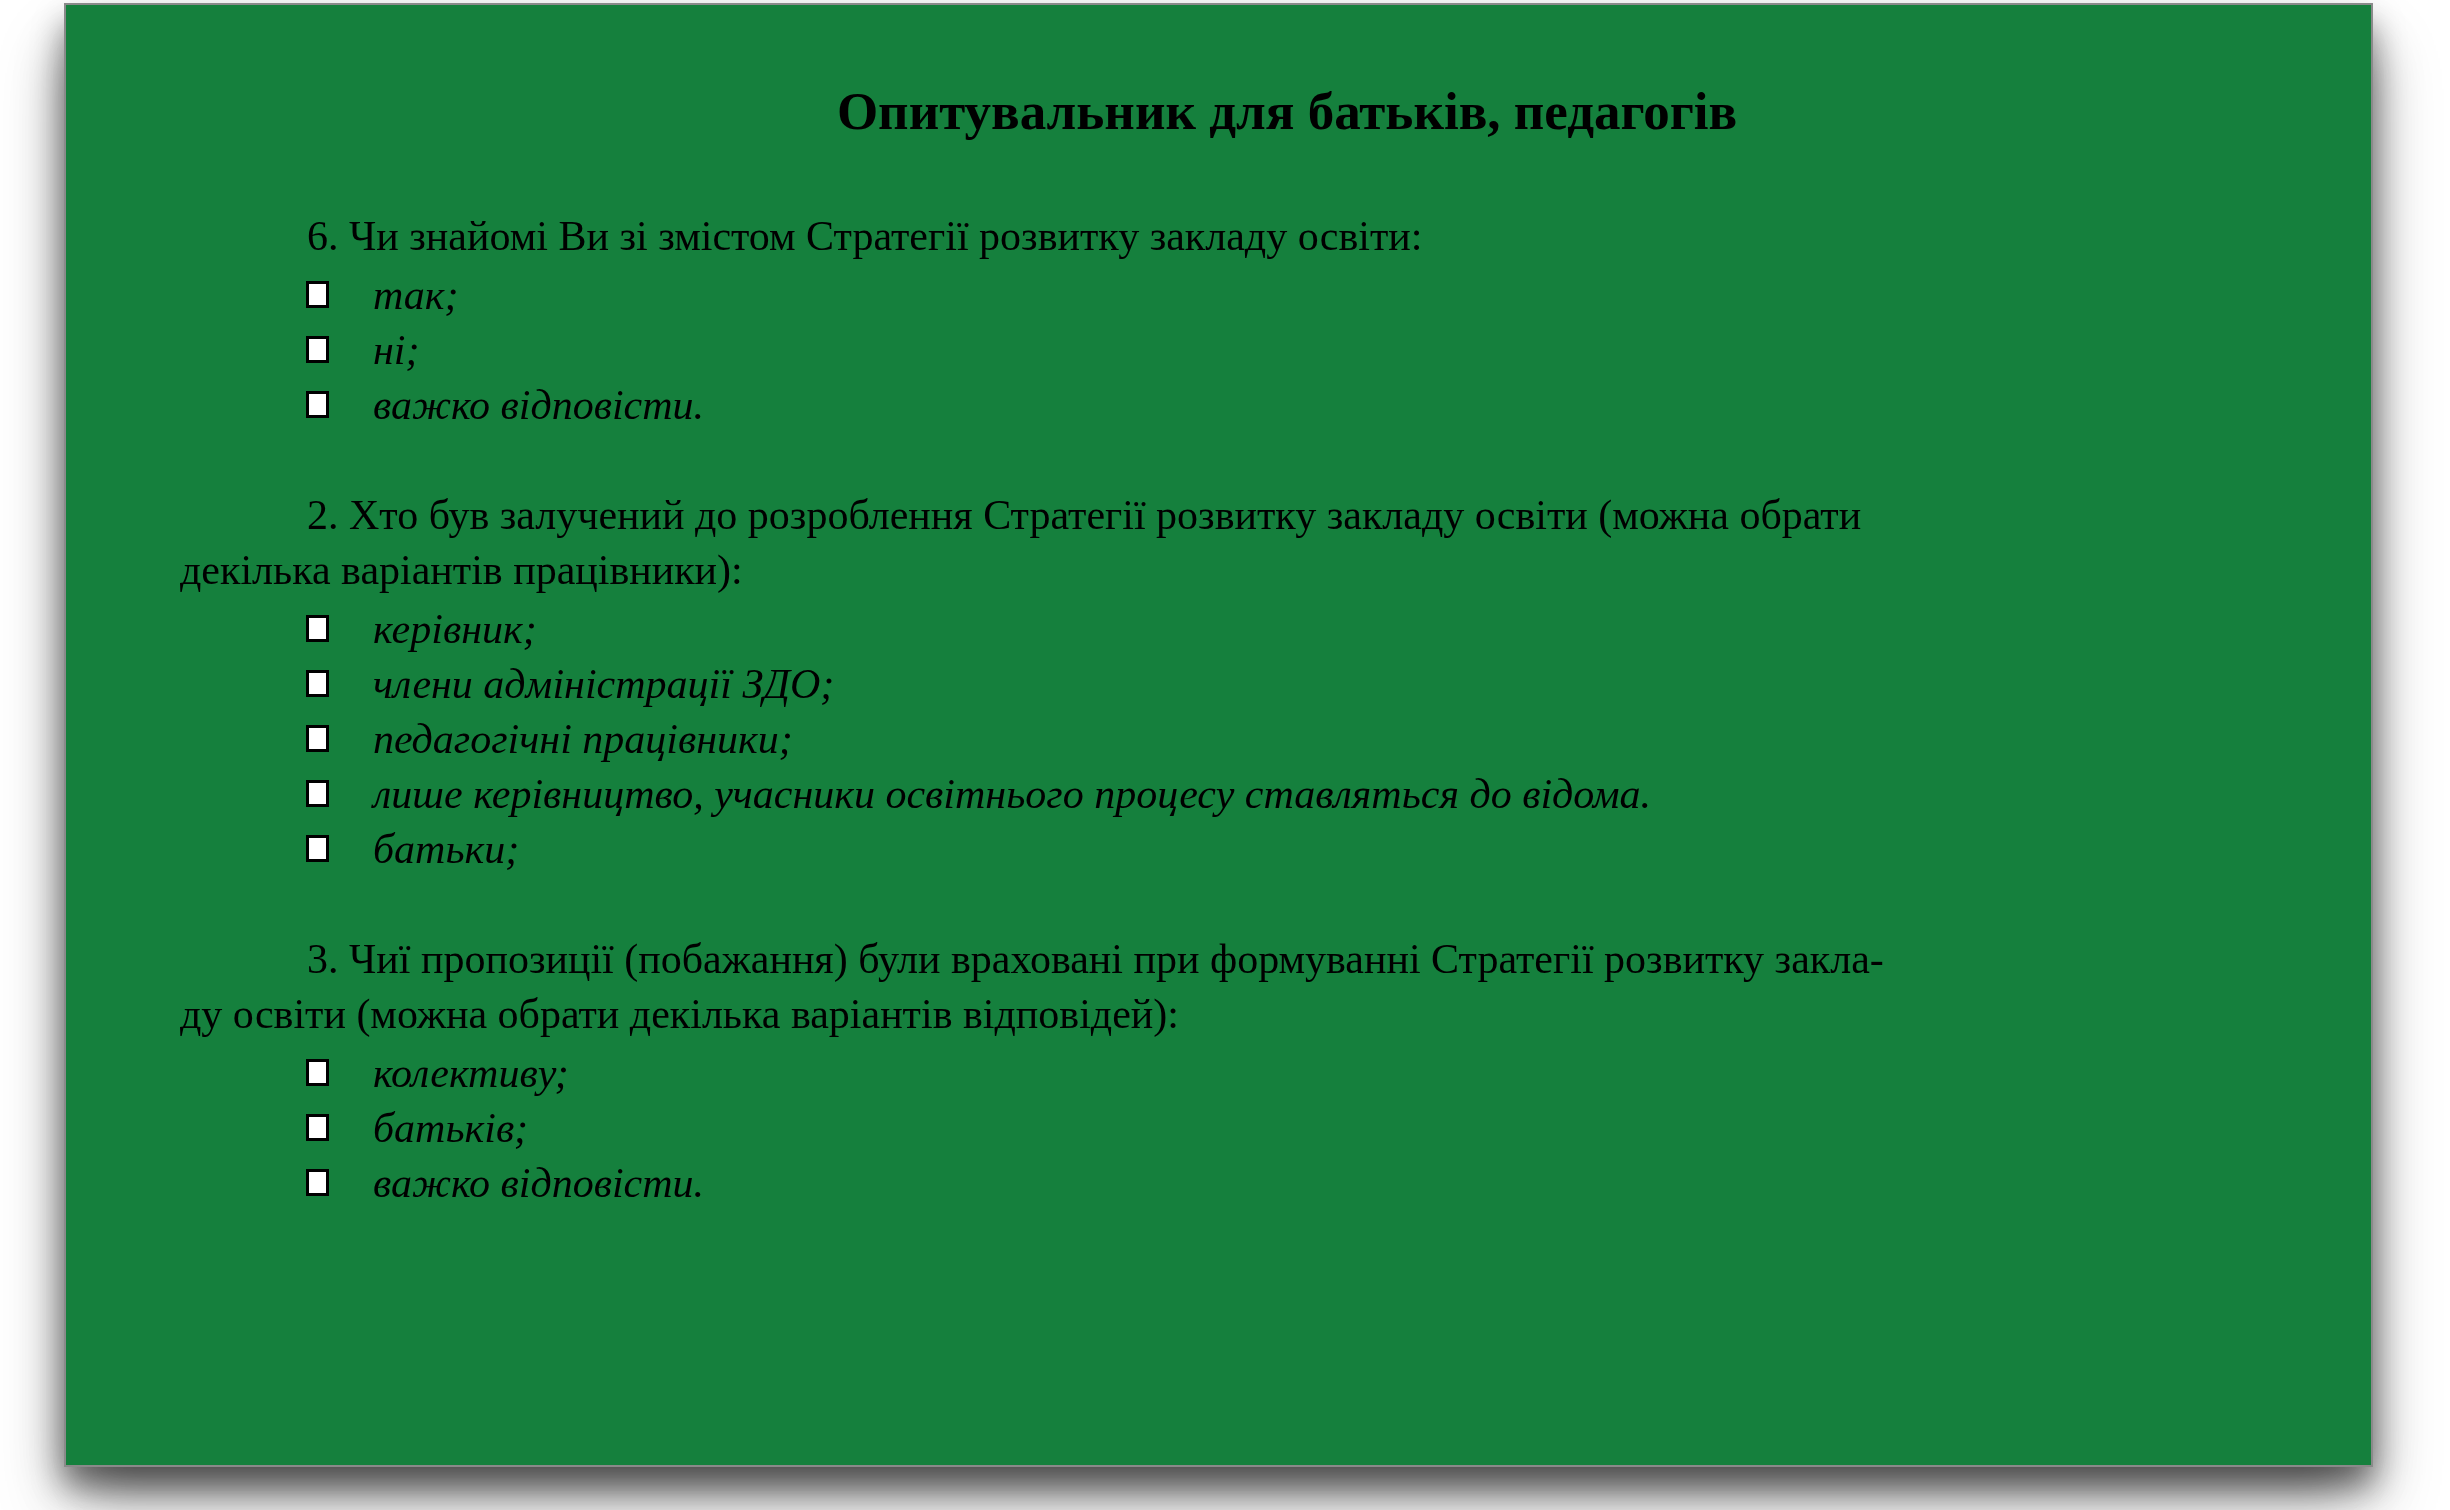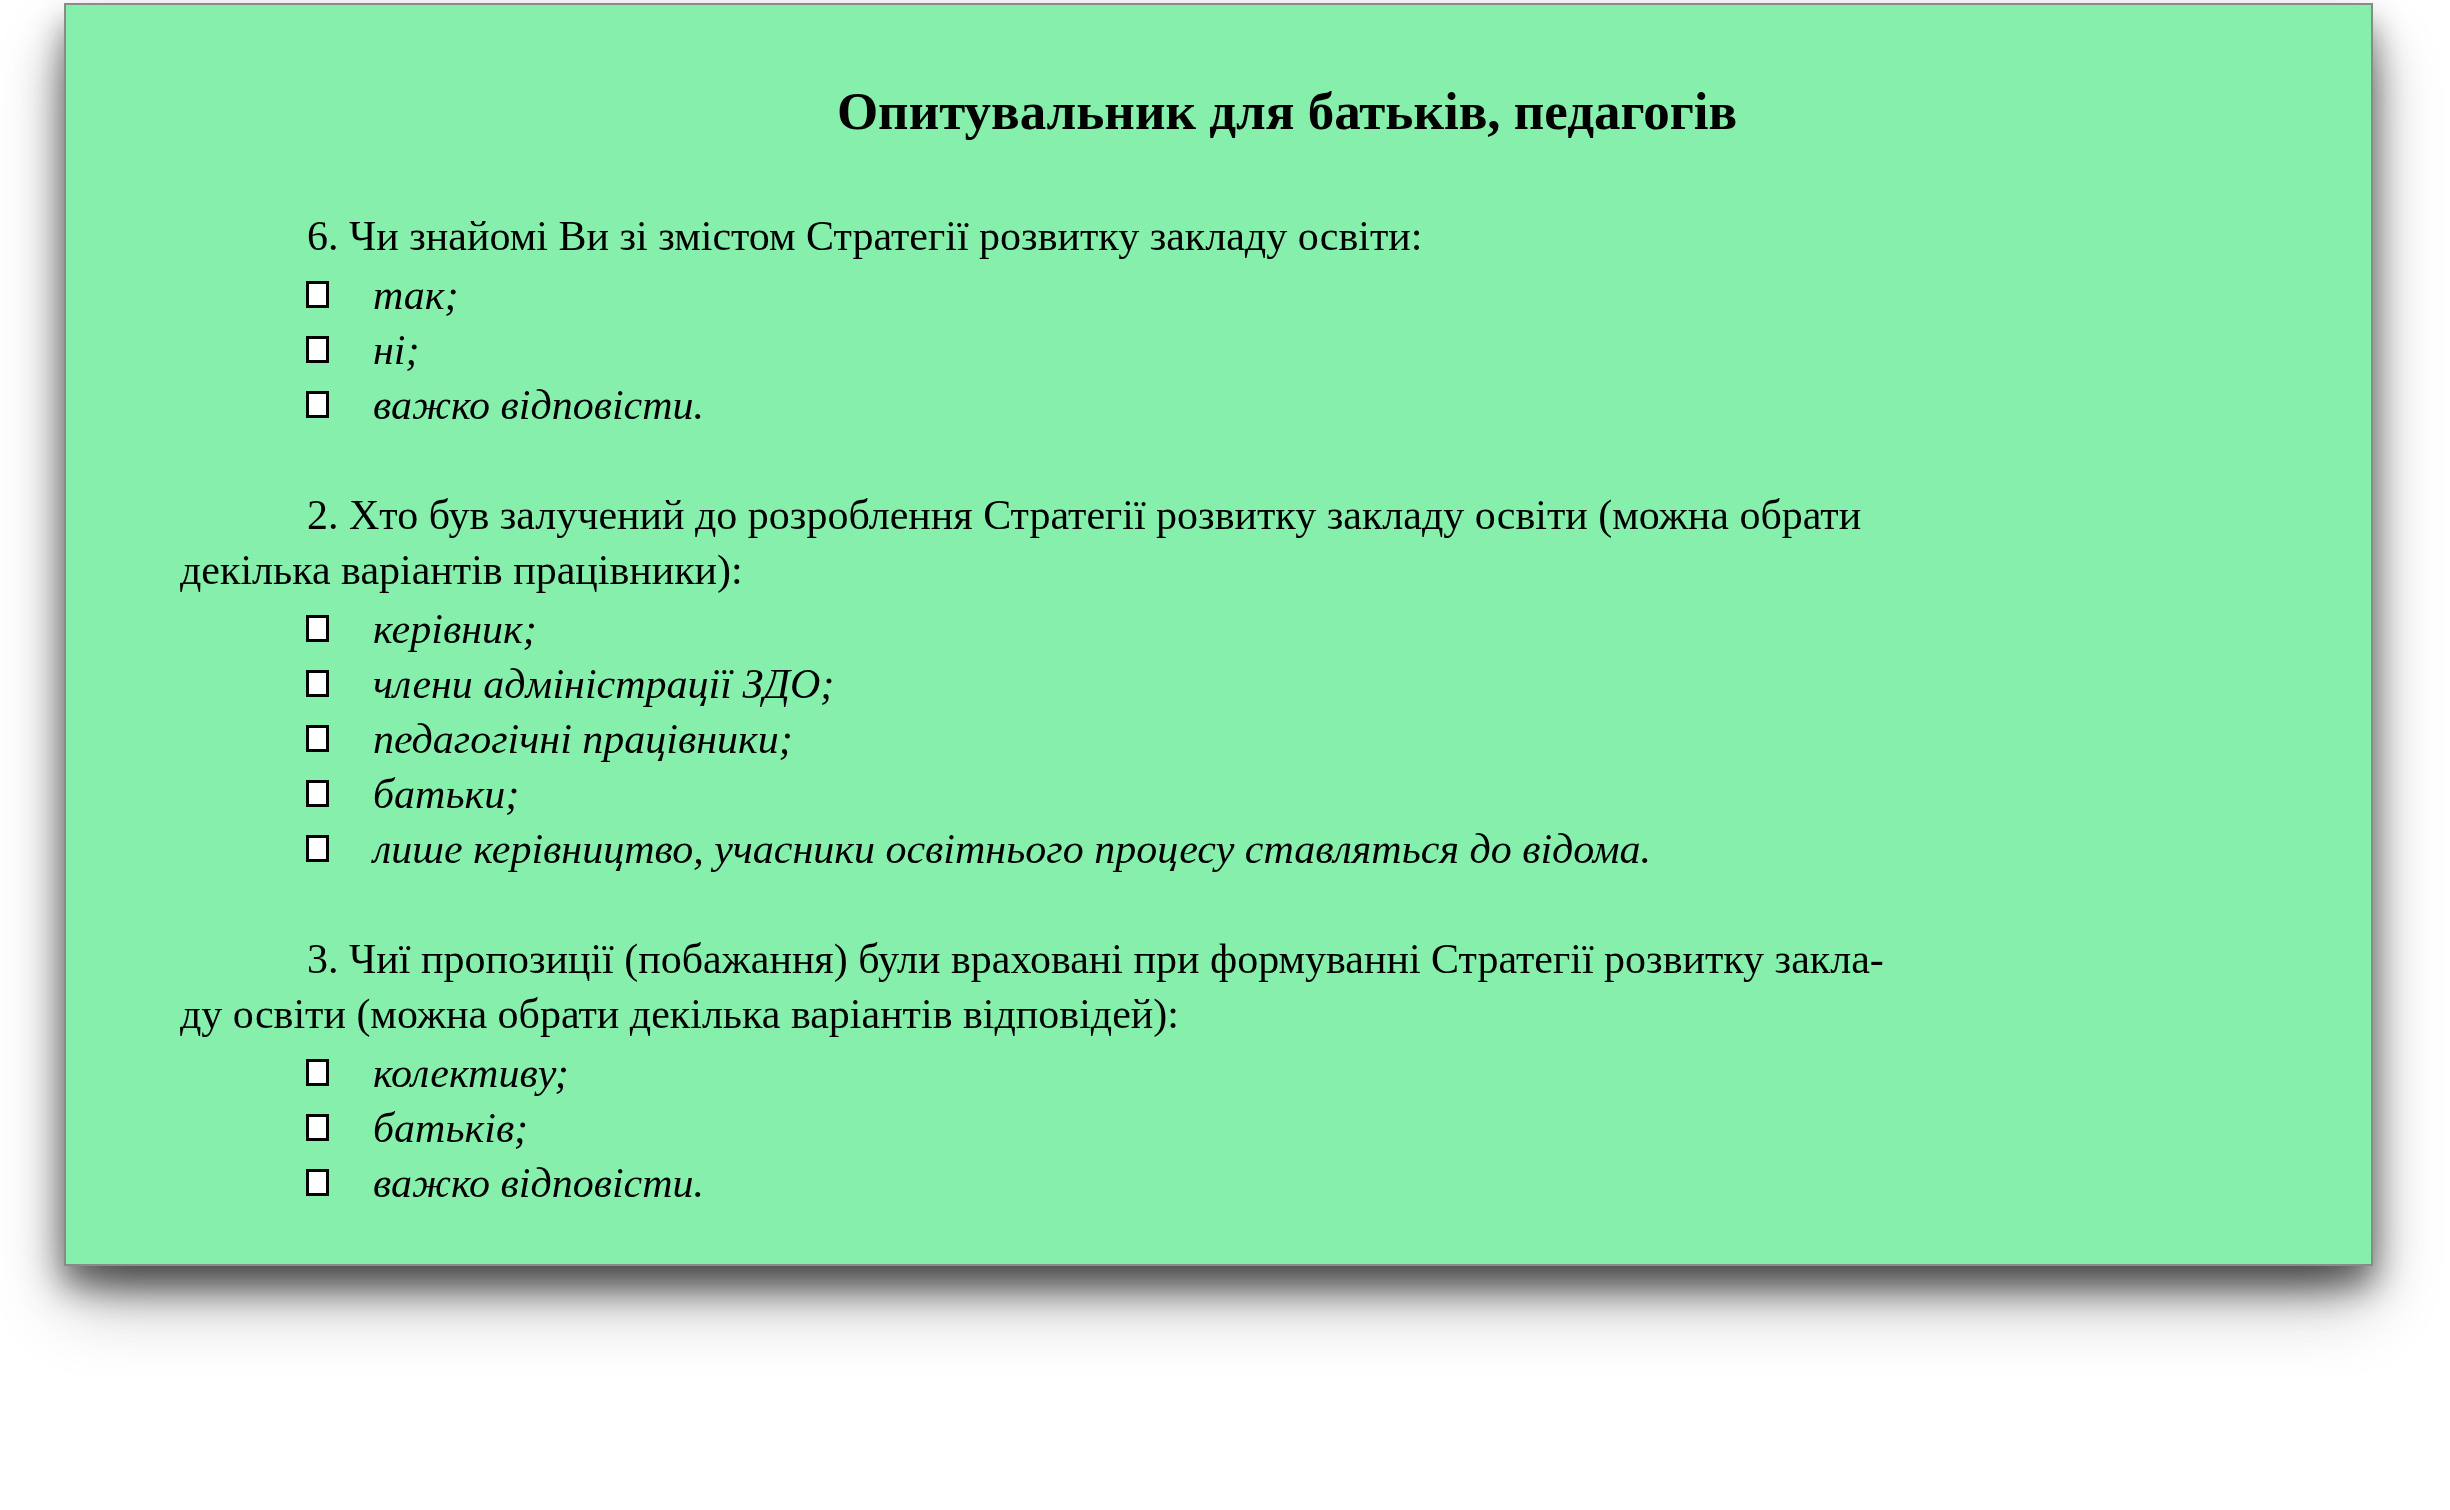--- a/index.html
+++ b/index.html
@@ -11,22 +11,22 @@
   }
   .stage {
     position: relative;
     width: 2450px; height: 1511px;
     font-family: "Liberation Serif", "DejaVu Serif", serif;
     color: #000000;
   }
   .card {
     position: absolute;
     left: 64px; top: 3px;
-    width: 2309px; height: 1263px;
-    background: #86efac;
+    width: 2309px; height: 1464px;
+    background: #15803d;
     border: 2.3px solid #8a8a8a;
     box-shadow:
       0 18px 29px rgba(0,0,0,0.38),
       0 42px 68px rgba(0,0,0,0.20),
       16.7px 30px 45px -13.6px rgba(0,0,0,0.28),
       -16.7px 30px 45px -13.6px rgba(0,0,0,0.28);
     overflow: hidden;
   }
   .content {
     padding: 0 53px 0 114px;
@@ -100,25 +100,25 @@
               <div class="option">
                 <span class="checkbox"></span>
                 <span class="option-label">члени адміністрації ЗДО;</span>
               </div>
               <div class="option">
                 <span class="checkbox"></span>
                 <span class="option-label">педагогічні працівники;</span>
               </div>
               <div class="option">
                 <span class="checkbox"></span>
-                <span class="option-label">батьки;</span>
+                <span class="option-label">лише керівництво, учасники освітнього процесу ставляться до відома.</span>
               </div>
               <div class="option">
                 <span class="checkbox"></span>
-                <span class="option-label">лише керівництво, учасники освітнього процесу ставляться до відома.</span>
+                <span class="option-label">батьки;</span>
               </div>
             </div>
           </div>
           <div class="qb">
             <div class="qline indent">3. Чиї пропозиції (побажання) були враховані при формуванні Стратегії розвитку закла-</div>
             <div class="qline">ду освіти (можна обрати декілька варіантів відповідей):</div>
             <div class="options">
               <div class="option">
                 <span class="checkbox"></span>
                 <span class="option-label">колективу;</span>

